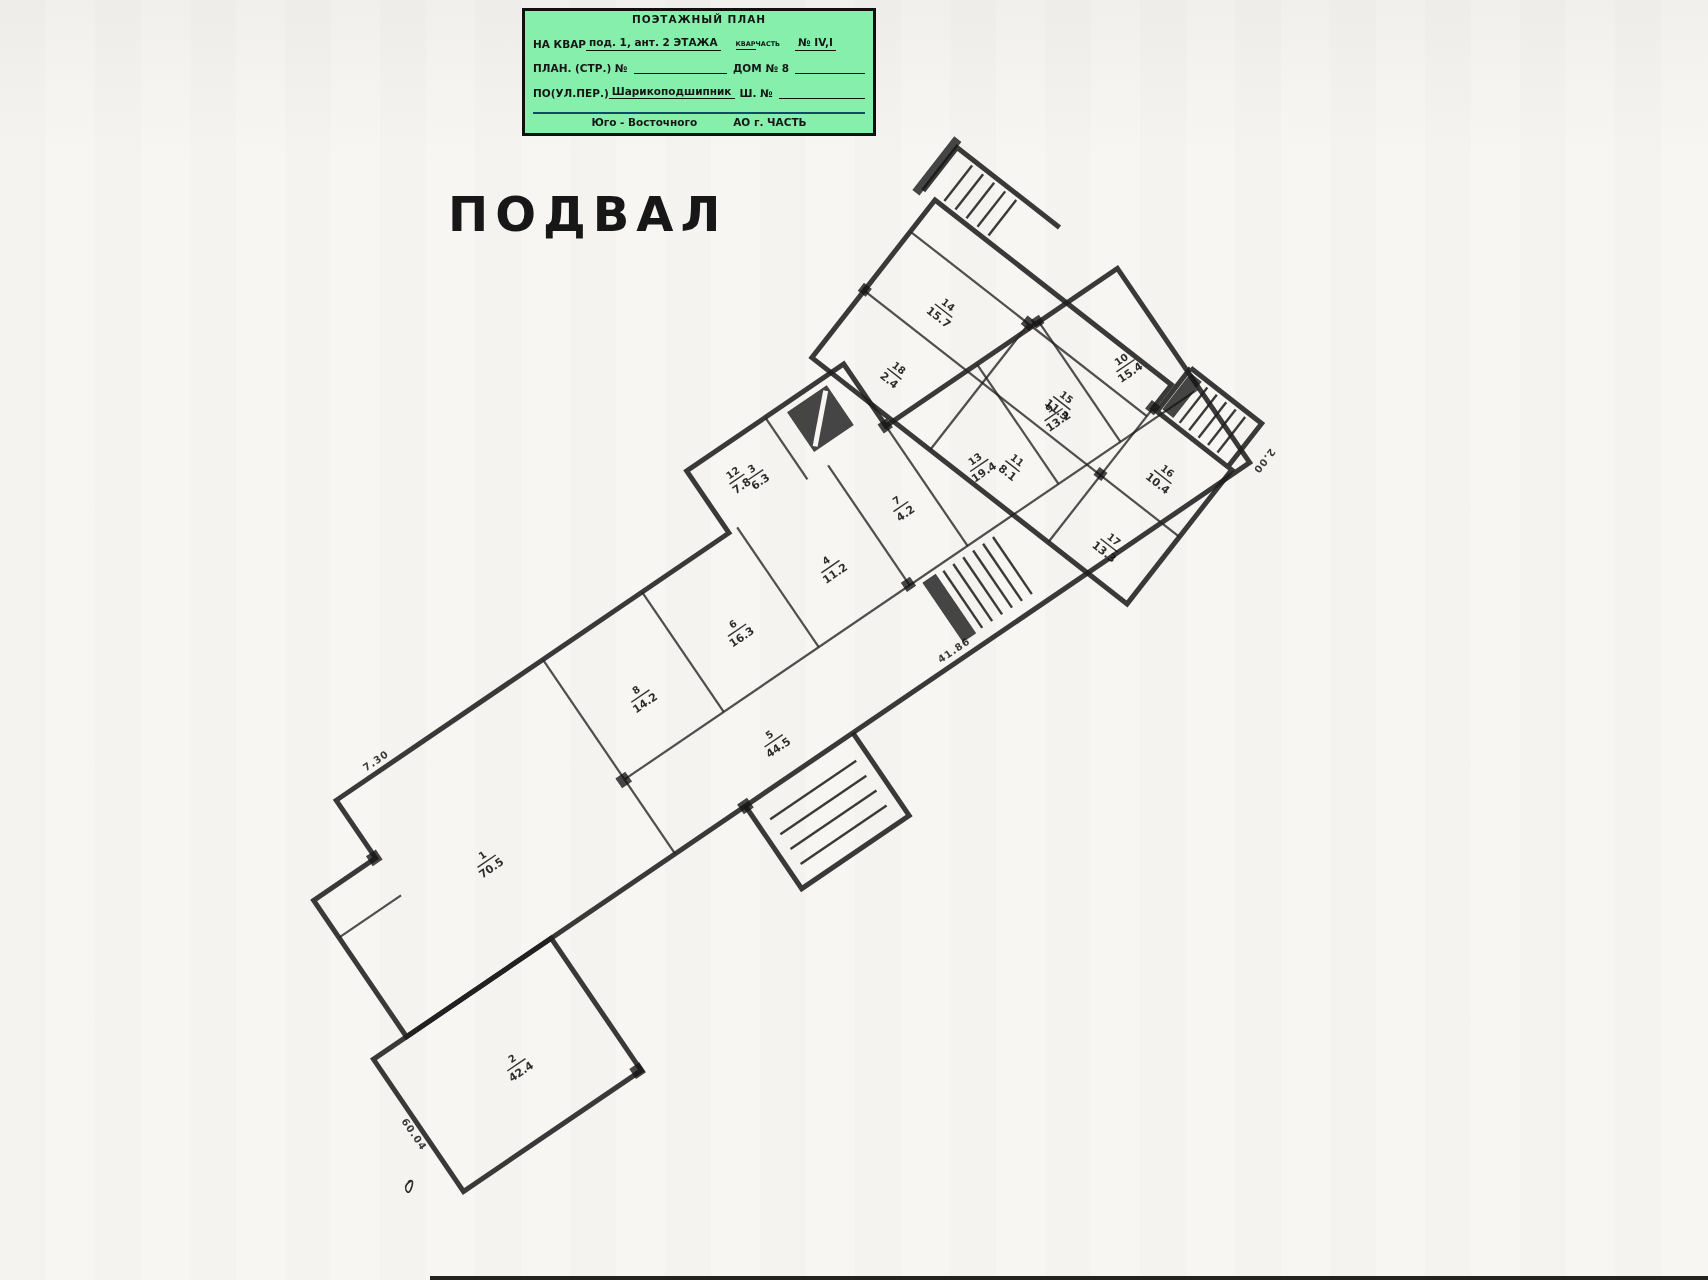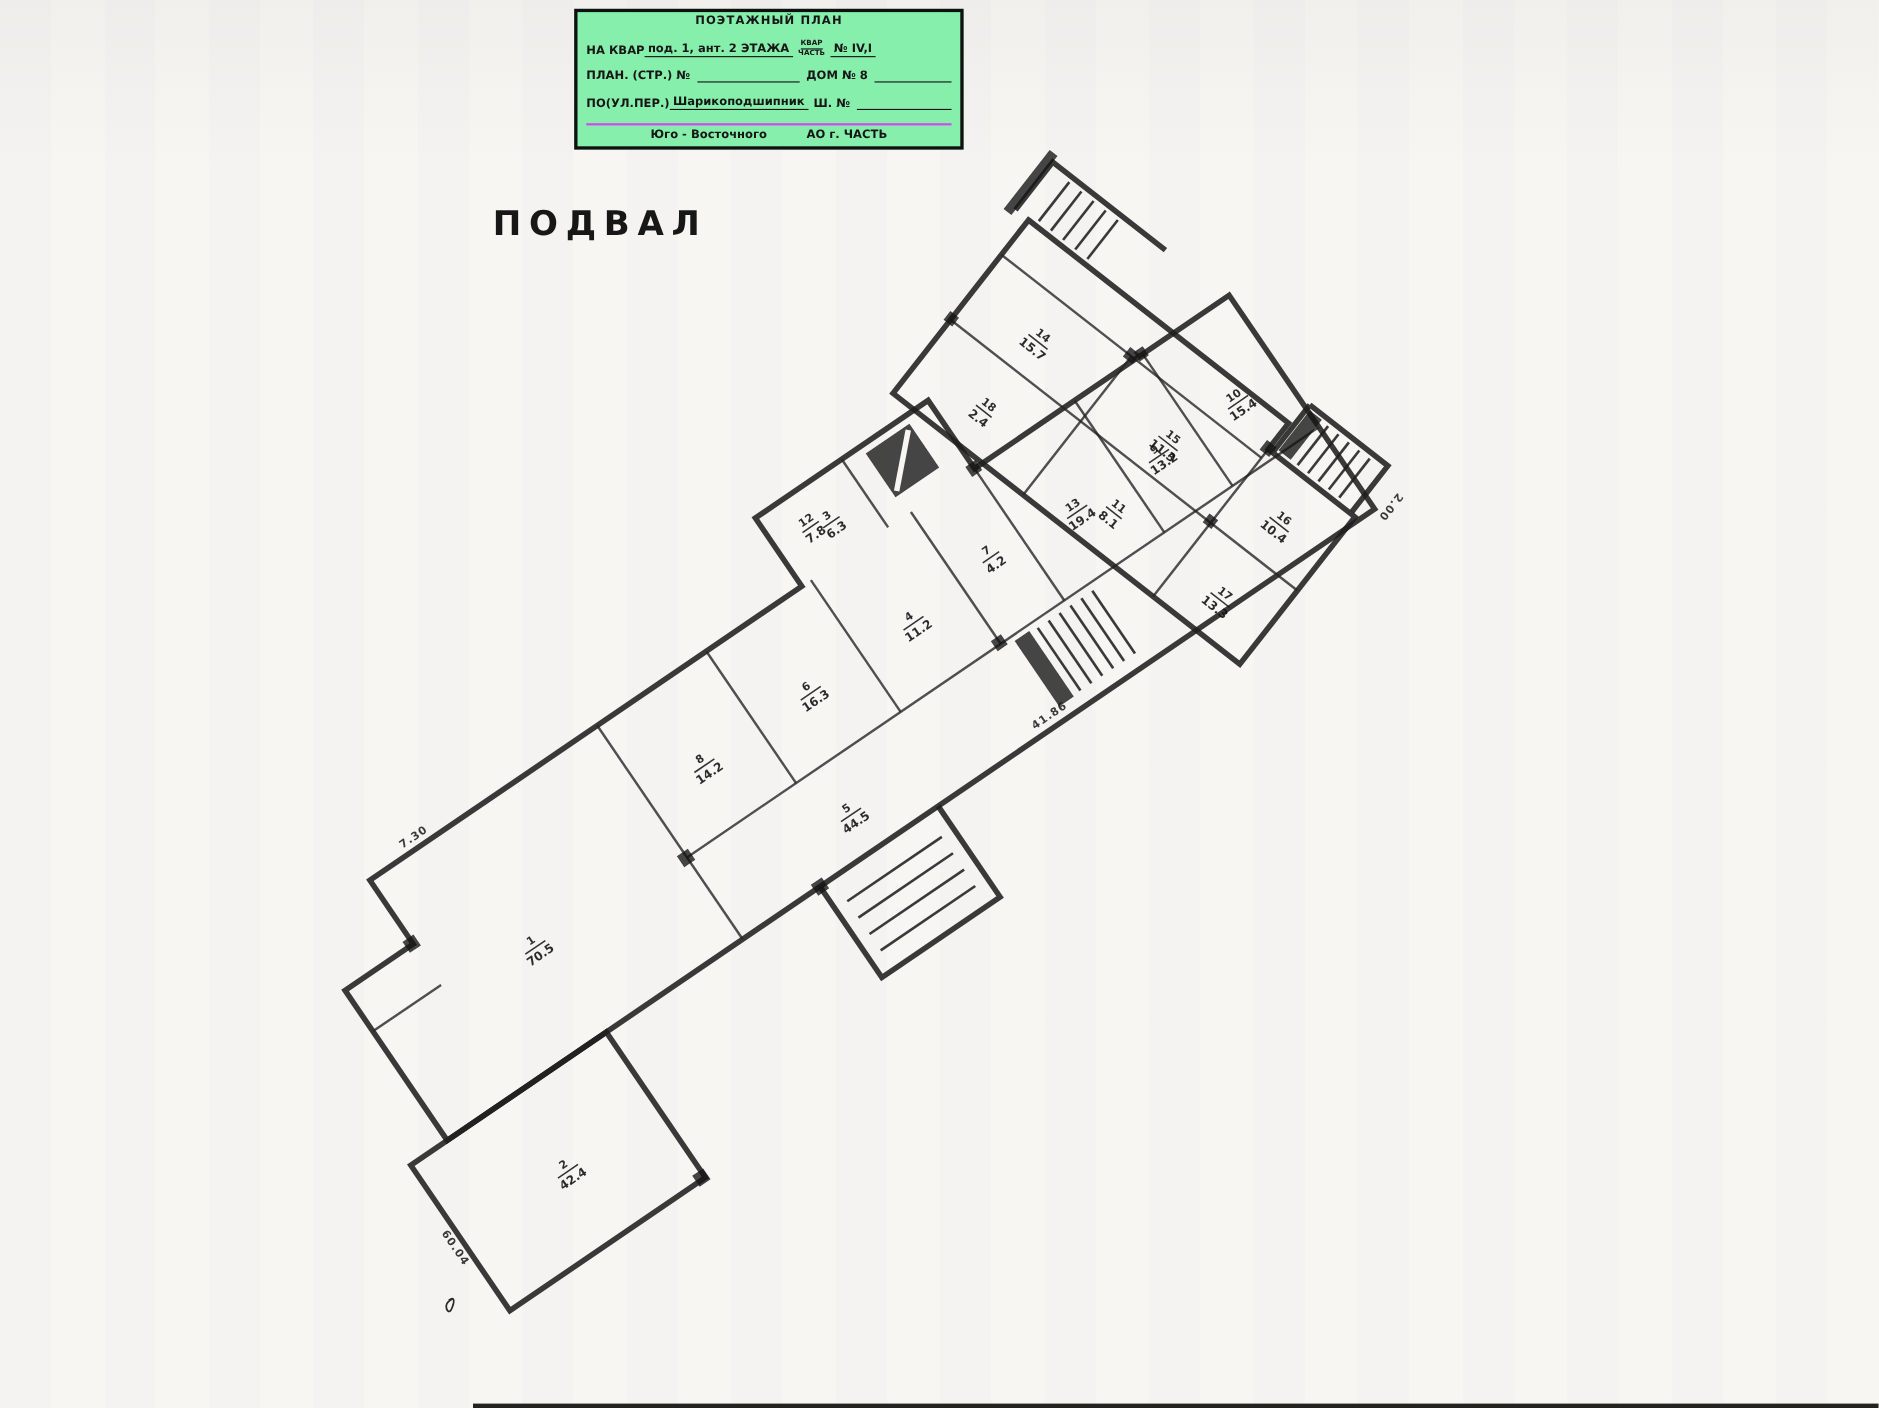--- a/index.html
+++ b/index.html
@@ -19,30 +19,30 @@
   .tblock{
     position:absolute;left:522px;top:8px;width:354px;height:128px;
     border:3px solid #101010;background:#86efac;
     box-sizing:border-box;padding:3px 8px 4px 8px;
     display:flex;flex-direction:column;justify-content:space-between;
   }
   .tblock .row{display:flex;align-items:flex-end;font-size:10.5px;font-weight:bold;line-height:1.05;white-space:nowrap;}
   .tb-title{justify-content:center;font-size:15px;letter-spacing:1px;align-items:center;}
   .u{border-bottom:1.6px solid #101010;padding:0 3px 1px 3px;}
   .blank{display:inline-block;border-bottom:1.6px solid #101010;height:10px;}
-  .stack{display:inline-flex;flex-direction:column;align-items:center;font-size:6.5px;font-weight:bold;line-height:1;margin:0 5px;transform:translateY(-1px);}
+  .stack{display:inline-flex;flex-direction:row;align-items:flex-start;font-size:6.5px;font-weight:bold;line-height:1;margin:0 15px;transform:translateY(-1px);}
   .stack .s-top{border-bottom:1px solid #101010;padding-bottom:1px;}
   .gap{width:5px;display:inline-block;}
   .grow{flex:1 1 auto;}
-  .tb-bottom{justify-content:center;border-top:2px solid #d946ef;padding-top:3px;}
+  .tb-bottom{justify-content:center;border-top:2px solid #0c4a6e;padding-top:3px;}
   .tb-bottom .u{border-bottom:none;}
   
   .floor-label{
     position:absolute;left:448px;top:186px;
-    font-size:31px;font-weight:bold;letter-spacing:7px;color:#171717;
+    font-size:48px;font-weight:bold;letter-spacing:7px;color:#171717;
   }
   
   svg.plan{position:absolute;inset:0;}
   .wallO{stroke:#1b1b1b;stroke-width:5;fill:none;stroke-opacity:.85;stroke-linejoin:miter;}
   .wallI{stroke:#242424;stroke-width:2.2;fill:none;stroke-opacity:.8;}
   .rung{stroke:#1b1b1b;stroke-width:2.4;stroke-opacity:.85;}
   .blob{fill:#151515;opacity:.8;}
   .rnum,.rarea{font-family:"DejaVu Sans",sans-serif;font-size:11px;font-weight:bold;fill:#101010;opacity:.88;text-anchor:middle;}
   .rnum{font-size:10px;}
   .fracline{stroke:#101010;stroke-width:1.4;opacity:.85;}

